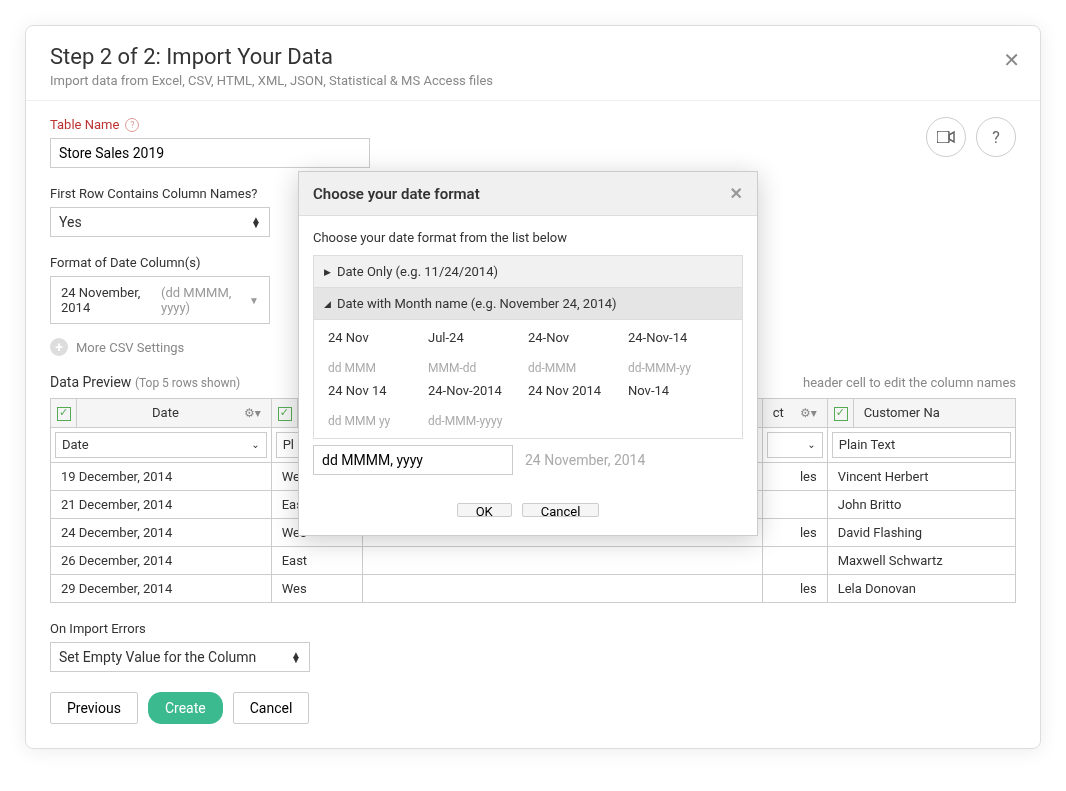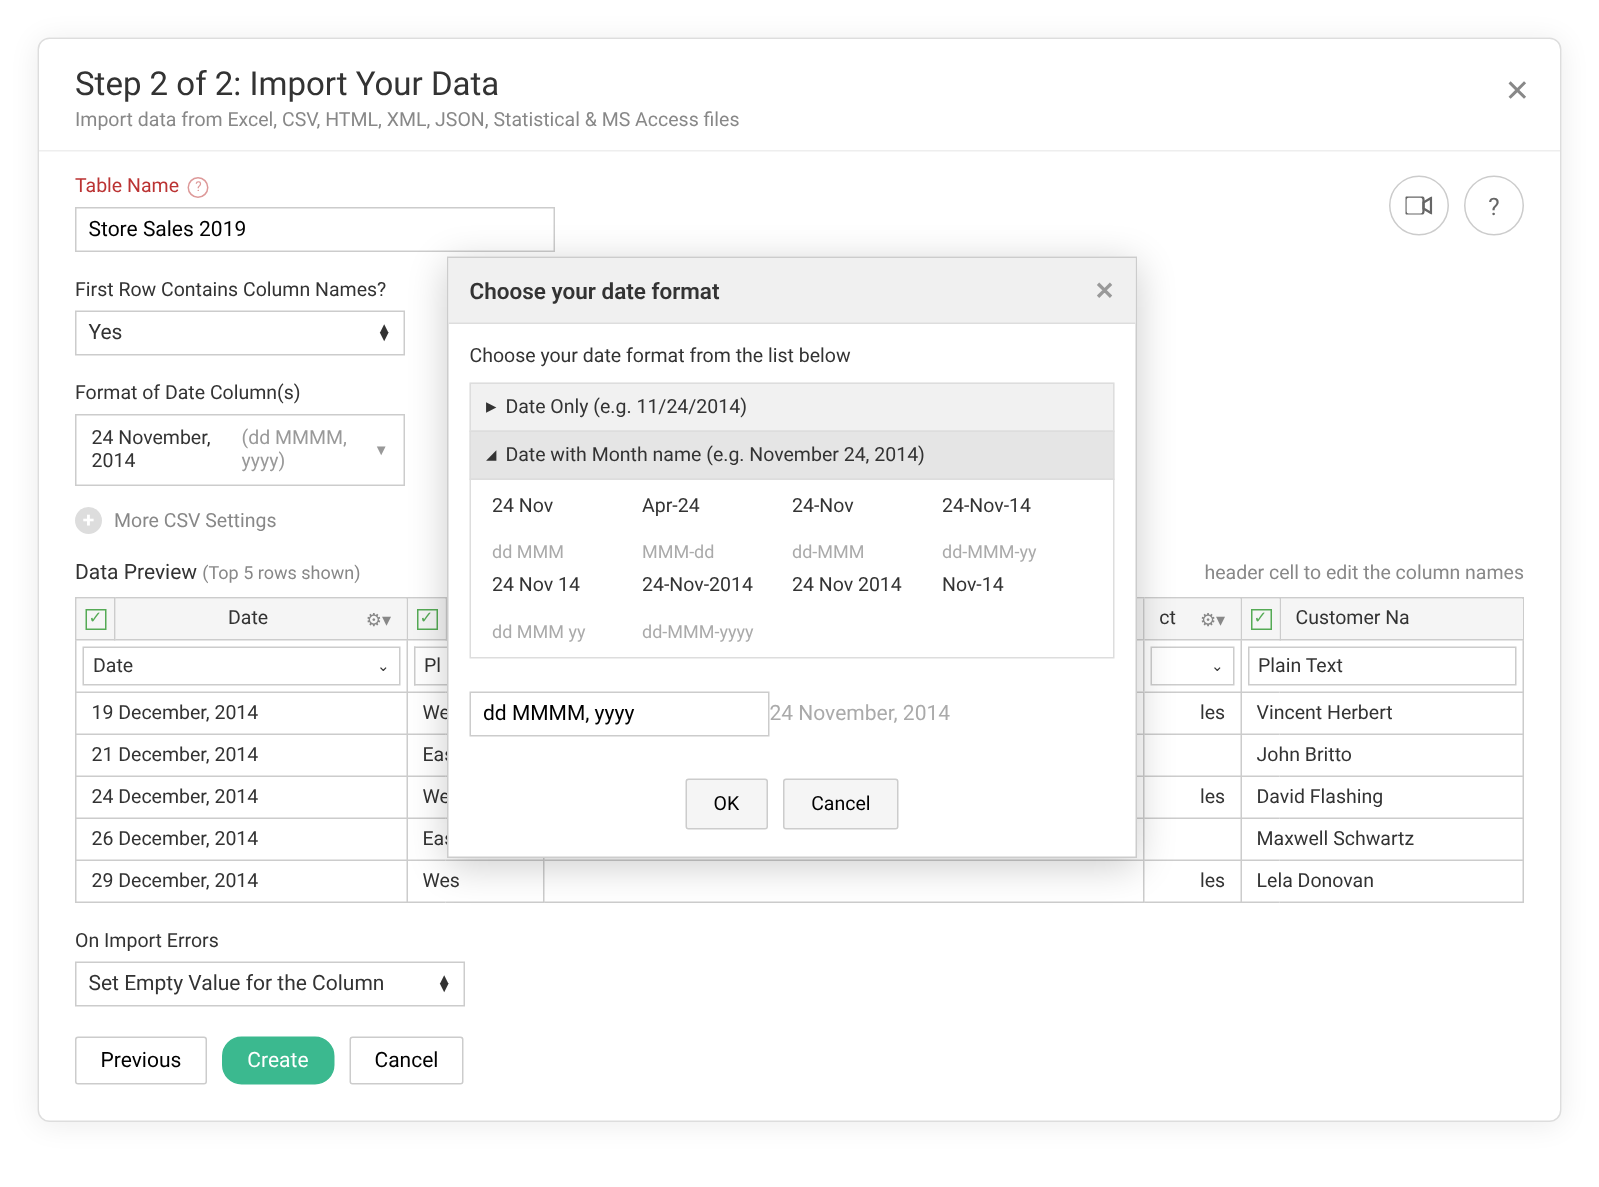--- a/index.html
+++ b/index.html
@@ -50,25 +50,25 @@
     .fmt-group { background: #f1f1f1; padding: 8px 10px; font-size: 13px; border: 1px solid #ddd; margin-bottom: -1px; display: flex; align-items: center; gap: 6px; cursor: pointer; }
     .fmt-group.expanded { background: #e5e5e5; }
     .tri { font-size: 9px; }
     .fmt-list { border: 1px solid #ddd; max-height: 130px; overflow: hidden; }
     .fmt-grid { display: grid; grid-template-columns: 1fr 1fr 1fr 1fr; padding: 6px 14px; }
     .fmt-item { padding: 4px 0; }
     .fmt-item .ex { font-size: 13px; color: #333; }
     .fmt-item .pat { font-size: 12px; color: #aaa; margin-top: 16px; }
     .custom-row { margin-top: 14px; font-size: 13px; }
     .custom-row a { color: #36c; text-decoration: underline; }
-    .custom-input-row { display: flex; align-items: center; margin-top: 22px; }
+    .custom-input-row { display: flex; align-items: center; gap: 12px; margin-top: 6px; }
     .custom-input { width: 200px; height: 30px; border: 1px solid #ccc; padding: 0 8px; font-size: 14px; }
     .custom-preview { color: #aaa; font-size: 14px; }
     .modal-actions { display: flex; justify-content: center; gap: 10px; padding: 14px 0 18px 0; }
-    .mbtn { height: 34px; padding: 0 18px; border: 1px solid #ccc; background: #f5f5f5; font-size: 13px; cursor: pointer; border-radius: 2px; }
+    .mbtn { height: 14px; padding: 0 18px; border: 1px solid #ccc; background: #f5f5f5; font-size: 13px; cursor: pointer; border-radius: 2px; }
     
     .col-check { width: 24px; }
     .th-inner { display: flex; align-items: center; justify-content: space-between; padding: 0 4px; }
   </style>
 </head>
 <body>
 
 <div class="main-wrap">
   <div class="header">
     <h1>Step 2 of 2: Import Your Data</h1>
@@ -259,21 +259,21 @@
       <span class="tri">◢</span>
       <span>Date with Month name (e.g. November 24, 2014)</span>
     </div>
     <div class="fmt-list">
       <div class="fmt-grid">
         <div class="fmt-item">
             <div class="ex">24 Nov</div>
             <div class="pat">dd MMM</div>
           </div>
         <div class="fmt-item">
-            <div class="ex">Apr-24</div>
+            <div class="ex">Jul-24</div>
             <div class="pat">MMM-dd</div>
           </div>
         <div class="fmt-item">
             <div class="ex">24-Nov</div>
             <div class="pat">dd-MMM</div>
           </div>
         <div class="fmt-item">
             <div class="ex">24-Nov-14</div>
             <div class="pat">dd-MMM-yy</div>
           </div>

